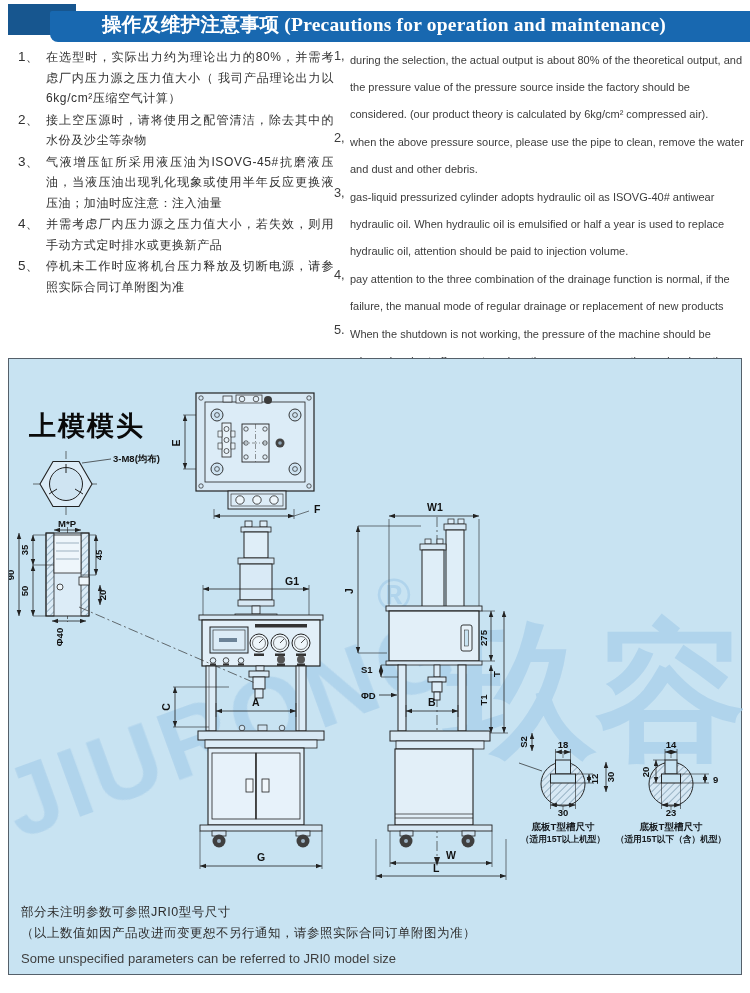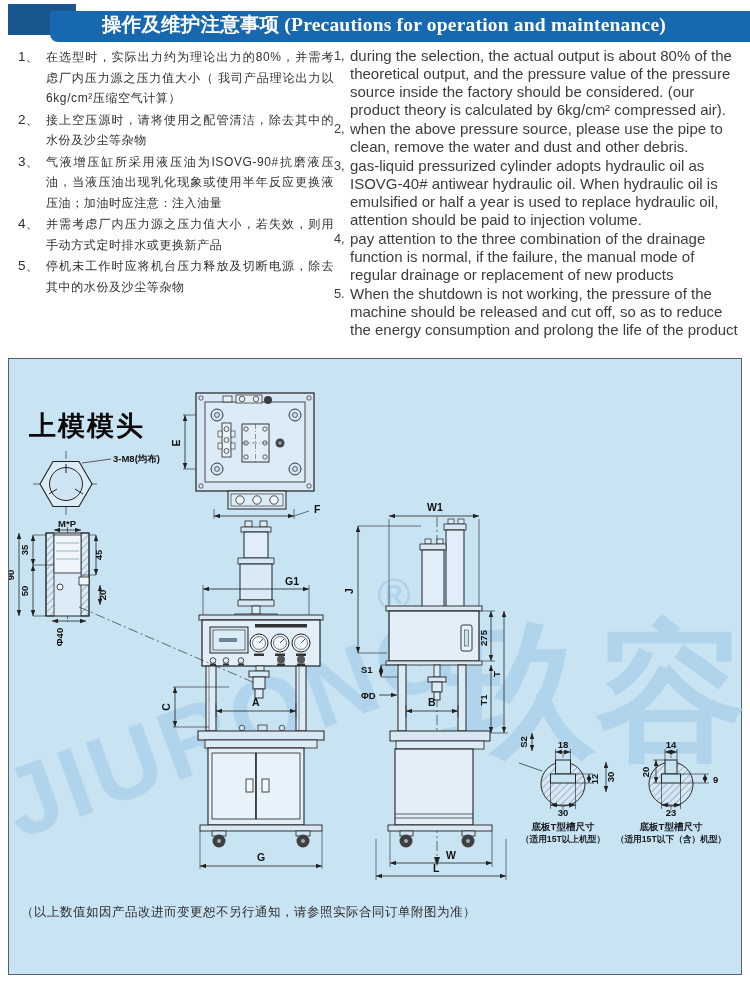--- a/index.html
+++ b/index.html
@@ -12,21 +12,21 @@
               display:flex;align-items:flex-start;padding-left:52px;border-radius:2px 2px 0 8px}
   .hdr-banner .t{color:#fff;font-family:"Liberation Serif","DejaVu Serif",serif;font-weight:bold;
                  font-size:19.5px;white-space:nowrap;letter-spacing:.2px}
   
   .col-zh{position:absolute;left:18px;top:47px;width:316px}
   .col-en{position:absolute;left:334px;top:47px;width:410px;color:#3c3c3c}
   .item{display:flex;margin-bottom:1px}
   .col-zh .num{flex:0 0 28px;font-size:13.5px;line-height:20.5px}
   .col-zh .txt{flex:1;font-size:12px;line-height:20.5px;text-align:justify;letter-spacing:.6px}
   .col-en .num{flex:0 0 16px;font-size:12.8px;line-height:18.5px}
-  .col-en .txt{flex:1;font-size:15px;line-height:18px}
+  .col-en .txt{flex:1;font-size:11px;line-height:27px}
   
   .diagram-box{position:absolute;left:8px;top:358px;width:734px;height:617px;
                background:#c8e3f2;border:1px solid #55606a}
   .diagram-box svg{position:absolute;left:0;top:0}
   .notes{position:absolute;left:12px;top:543px;width:712px}
   .notes .zh{font-size:12.5px;line-height:21px;color:#2e2e2e;letter-spacing:.5px}
   .notes .en{font-size:13px;line-height:20px;color:#3e3e3e}
   .notes .en.first{margin-top:5px}
   
   .dimtxt{font-size:10.5px;font-weight:bold;fill:#111;font-family:"Liberation Sans",sans-serif}
@@ -51,29 +51,29 @@
     <div class="item">
       <span class="num">1、</span>
       <span class="txt">在选型时，实际出力约为理论出力的80%，并需考虑厂内压力源之压力值大小（ 我司产品理论出力以6kg/cm²压缩空气计算）</span>
     </div>
     <div class="item">
       <span class="num">2、</span>
       <span class="txt">接上空压源时，请将使用之配管清洁，除去其中的水份及沙尘等杂物</span>
     </div>
     <div class="item">
       <span class="num">3、</span>
-      <span class="txt">气液增压缸所采用液压油为ISOVG-90#抗磨液压油，当液压油出现乳化现象或使用半年反应更换液压油；加油时应注意：注入油量</span>
+      <span class="txt">气液增压缸所采用液压油为ISOVG-45#抗磨液压油，当液压油出现乳化现象或使用半年反应更换液压油；加油时应注意：注入油量</span>
     </div>
     <div class="item">
       <span class="num">4、</span>
       <span class="txt">并需考虑厂内压力源之压力值大小，若失效，则用手动方式定时排水或更换新产品</span>
     </div>
     <div class="item">
       <span class="num">5、</span>
-      <span class="txt">停机未工作时应将机台压力释放及切断电源，除去其中的水份及沙尘等杂物</span>
+      <span class="txt">停机未工作时应将机台压力释放及切断电源，请参照实际合同订单附图为准</span>
     </div>
   </div>
 
   <div class="col-en">
     <div class="item">
       <span class="num">1,</span>
       <span class="txt">during the selection, the actual output is about 80% of the theoretical output, and the pressure value of the pressure source inside the factory should be considered. (our product theory is calculated by 6kg/cm² compressed air).</span>
     </div>
     <div class="item">
       <span class="num">2,</span>
@@ -457,17 +457,19 @@
         <line x1="652.5" y1="424" x2="652.5" y2="450" stroke="#222" stroke-width="0.6"></line>
         <line x1="671.5" y1="424" x2="671.5" y2="450" stroke="#222" stroke-width="0.6"></line>
         <line x1="652.5" y1="446" x2="671.5" y2="446" marker-start="url(#as)" marker-end="url(#ae)" stroke="#222" stroke-width="0.8"></line>
         <text class="dimtxt-s" x="662" y="457" text-anchor="middle">23</text>
         <text class="cap" x="662" y="471" text-anchor="middle">底板T型槽尺寸</text>
         <text class="cap2" x="662" y="483" text-anchor="middle">（适用15T以下（含）机型）</text>
       </g>
     </svg>
 
     <div class="notes">
+      <div class="zh">部分未注明参数可参照JRI0型号尺寸</div>
       <div class="zh">（以上数值如因产品改进而变更恕不另行通知，请参照实际合同订单附图为准）</div>
+      <div class="en first">Some unspecified parameters can be referred to JRI0 model size</div>
     </div>
   </div>
 
 </div>
 
 </body></html>

